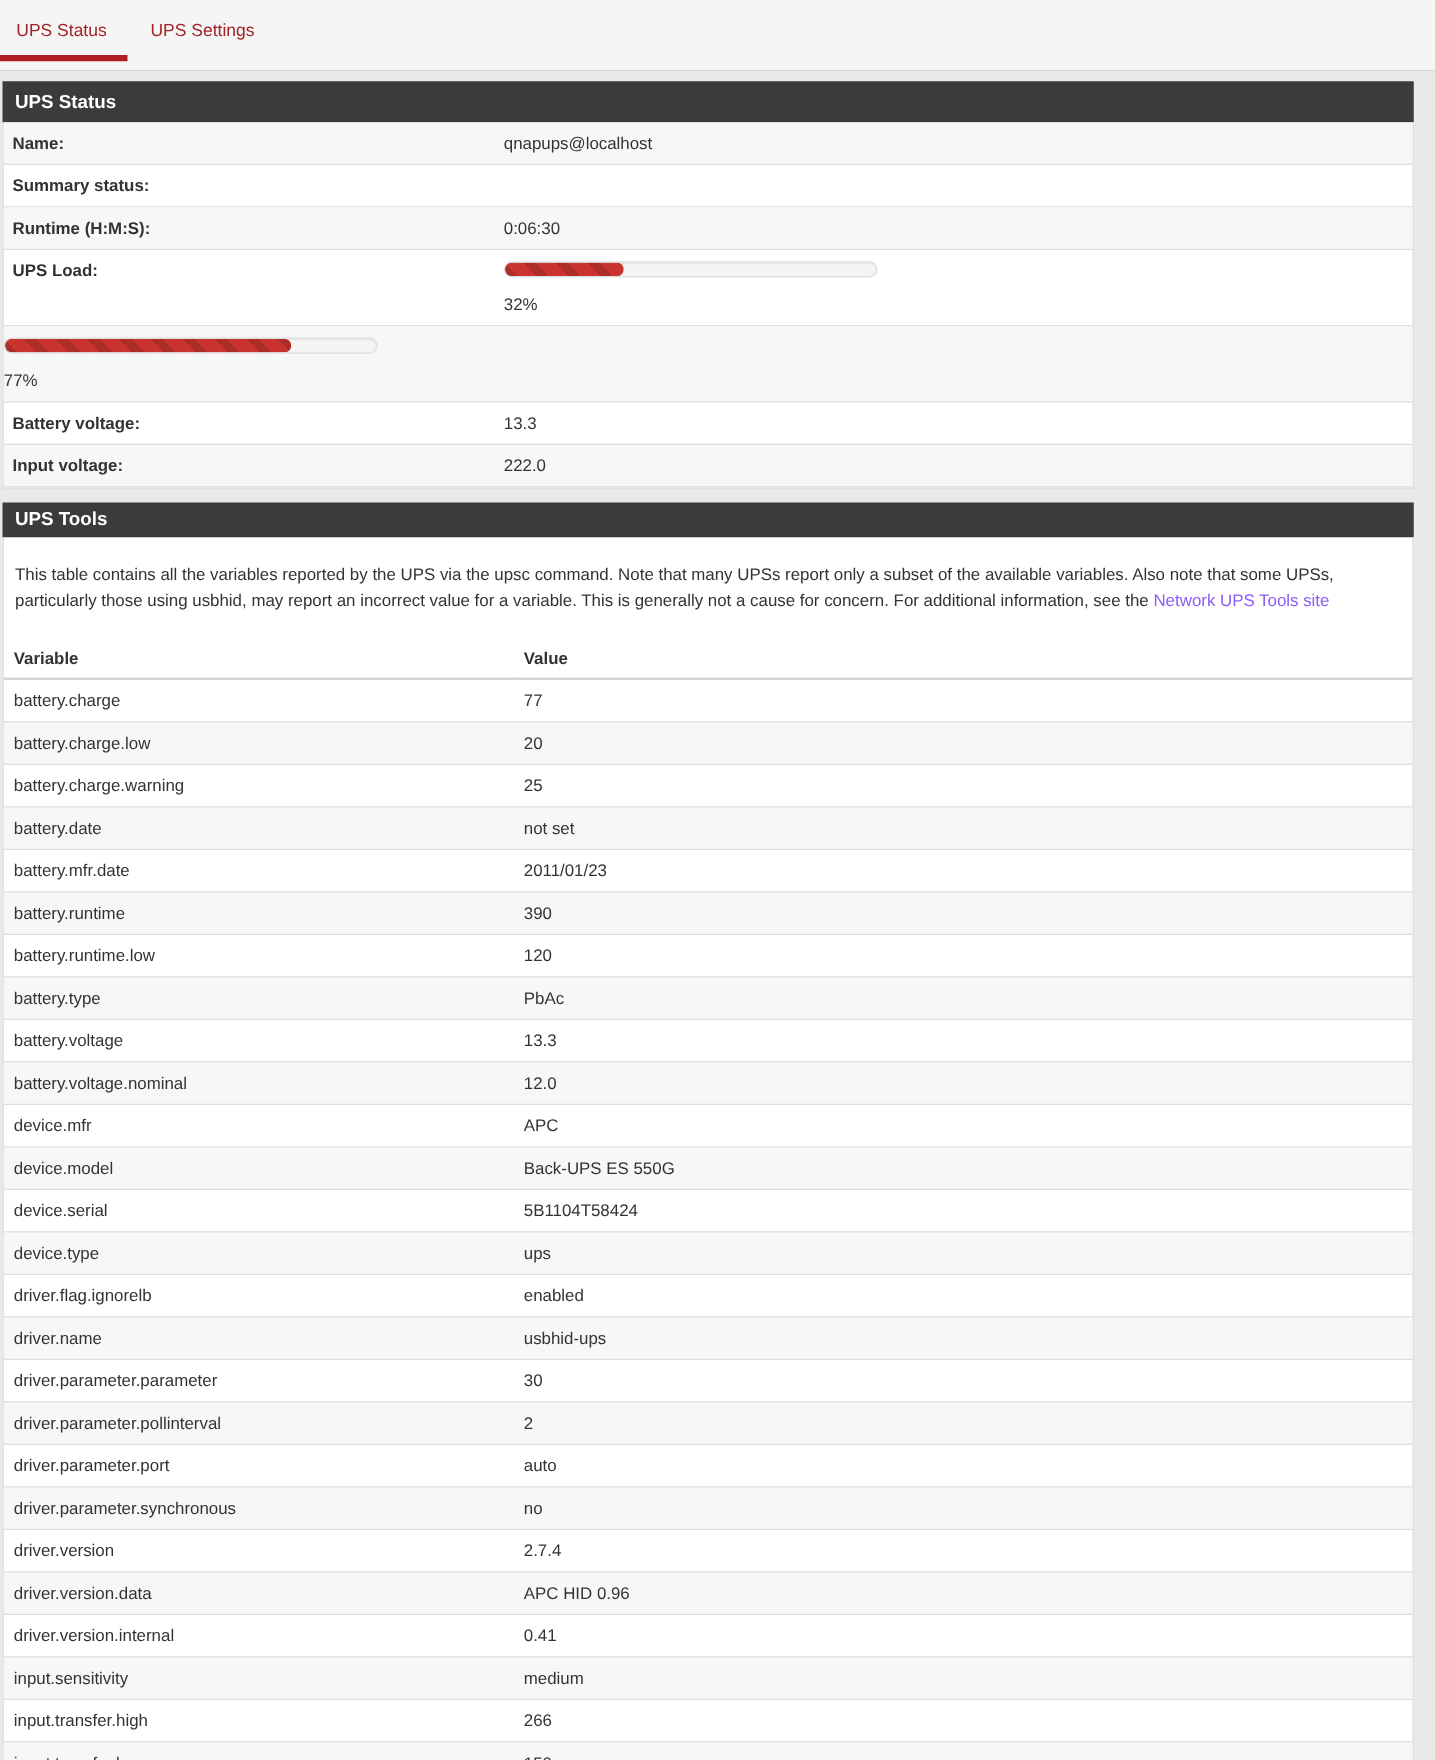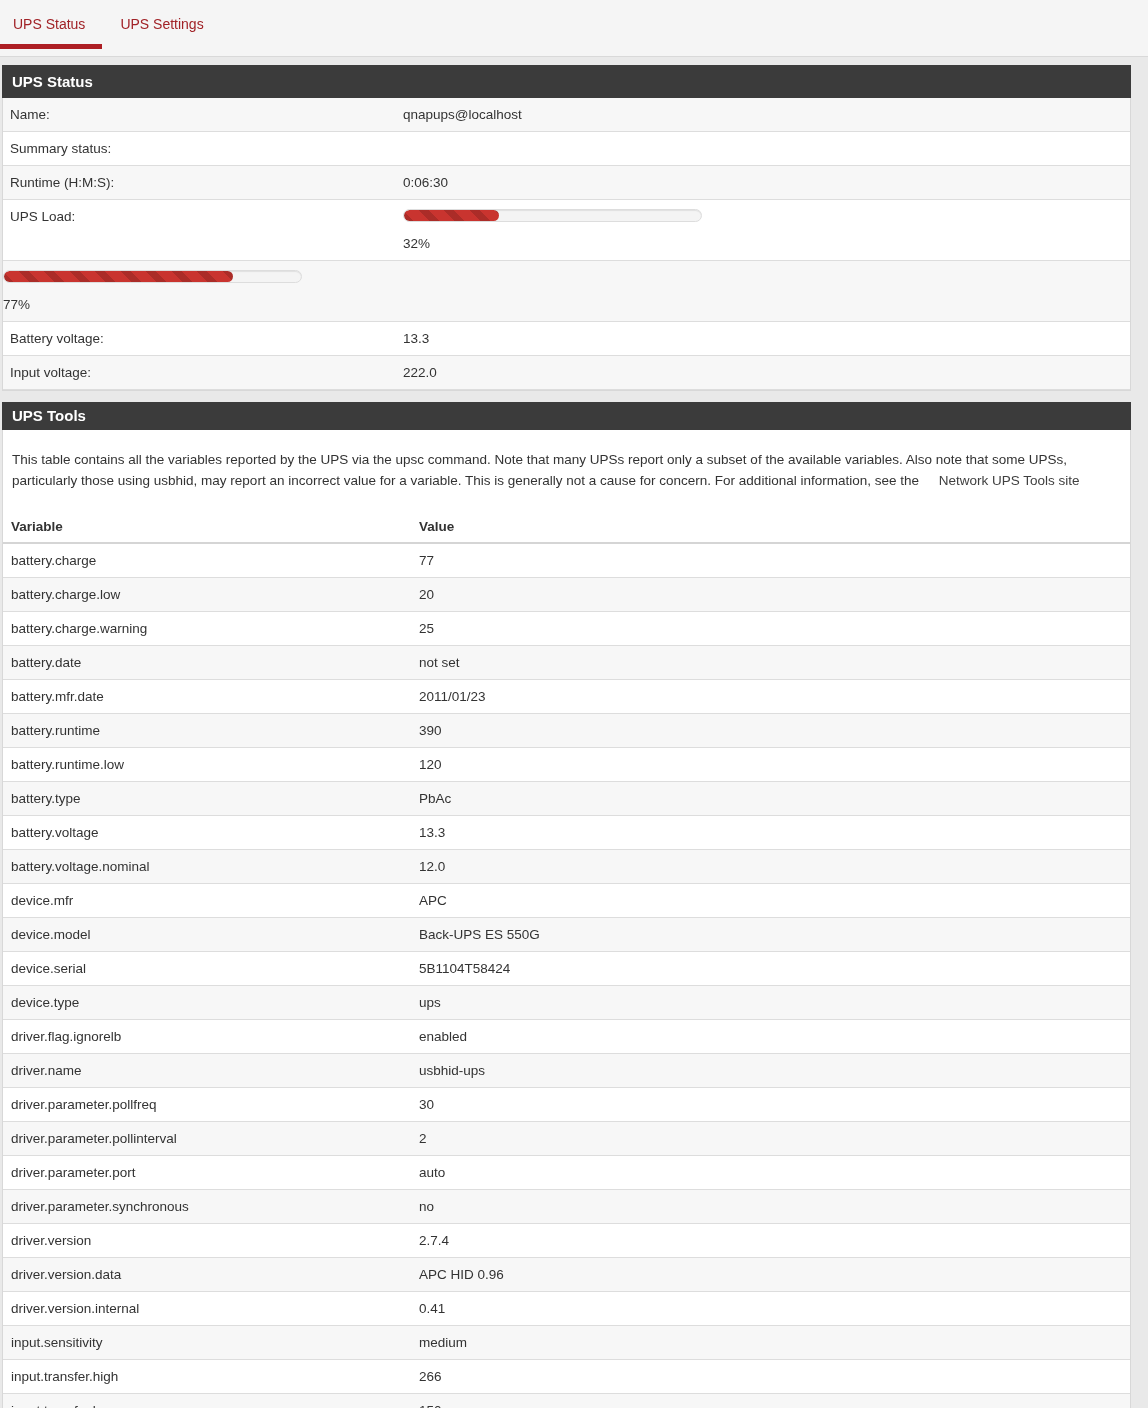--- a/index.html
+++ b/index.html
@@ -35,41 +35,41 @@
   .panel2 .panel-heading { height:28px; line-height:28px; }
   .panel-body {
     background:#ffffff;
     border:1px solid #d8d8d8; border-top:none;
   }
   
   .srow { display:flex; border-bottom:1px solid #dddddd; }
   .srow:nth-child(odd) { background:#f7f7f7; }
   .slabel {
     width:400px; box-sizing:border-box; padding:8px 10px 8px 7px;
-    font-weight:normal; font-size:13.5px; line-height:17px;
+    font-weight:bold; font-size:13.5px; line-height:17px;
   }
   .svalue { flex:1; padding:8px 8px 8px 0; font-size:13.5px; line-height:17px; }
   
   .progress {
     width:299px; height:13px; box-sizing:border-box; margin-top:1px;
     background:#f4f4f4; border:1px solid #dddddd; border-radius:8px;
     box-shadow:inset 0 1px 1px rgba(0,0,0,0.08); overflow:hidden;
   }
   .progress-fill {
     height:100%; border-radius:7px;
     background-color:#c9342f;
     background-image:repeating-linear-gradient(45deg,
       rgba(0,0,0,0.15) 0 7px, transparent 7px 18px);
   }
   .pct { margin-top:13px; }
   
   .desc {
     padding:19px 12px 20px 9px; font-size:13.5px; line-height:21px; color:#333;
   }
-  .desc a { color:#404040; text-decoration:none; cursor:pointer;margin-left:16px; }
+  .desc a { color:#8b5cf6; text-decoration:none; cursor:pointer; }
   table.vars { width:100%; border-collapse:collapse; font-size:13.5px; color:#333; }
   table.vars th {
     text-align:left; font-weight:bold; padding:8px;
     border-bottom:2px solid #d5d5d5;
   }
   table.vars th:first-child, table.vars td:first-child { width:392px; }
   table.vars td { padding:8px; border-bottom:1px solid #dddddd; line-height:17px; }
   table.vars tbody tr:nth-child(even) { background:#f7f7f7; }
 </style>
 </head>
@@ -194,21 +194,21 @@
             </tr>
             <tr>
               <td>driver.flag.ignorelb</td>
               <td>enabled</td>
             </tr>
             <tr>
               <td>driver.name</td>
               <td>usbhid-ups</td>
             </tr>
             <tr>
-              <td>driver.parameter.pollfreq</td>
+              <td>driver.parameter.parameter</td>
               <td>30</td>
             </tr>
             <tr>
               <td>driver.parameter.pollinterval</td>
               <td>2</td>
             </tr>
             <tr>
               <td>driver.parameter.port</td>
               <td>auto</td>
             </tr>

